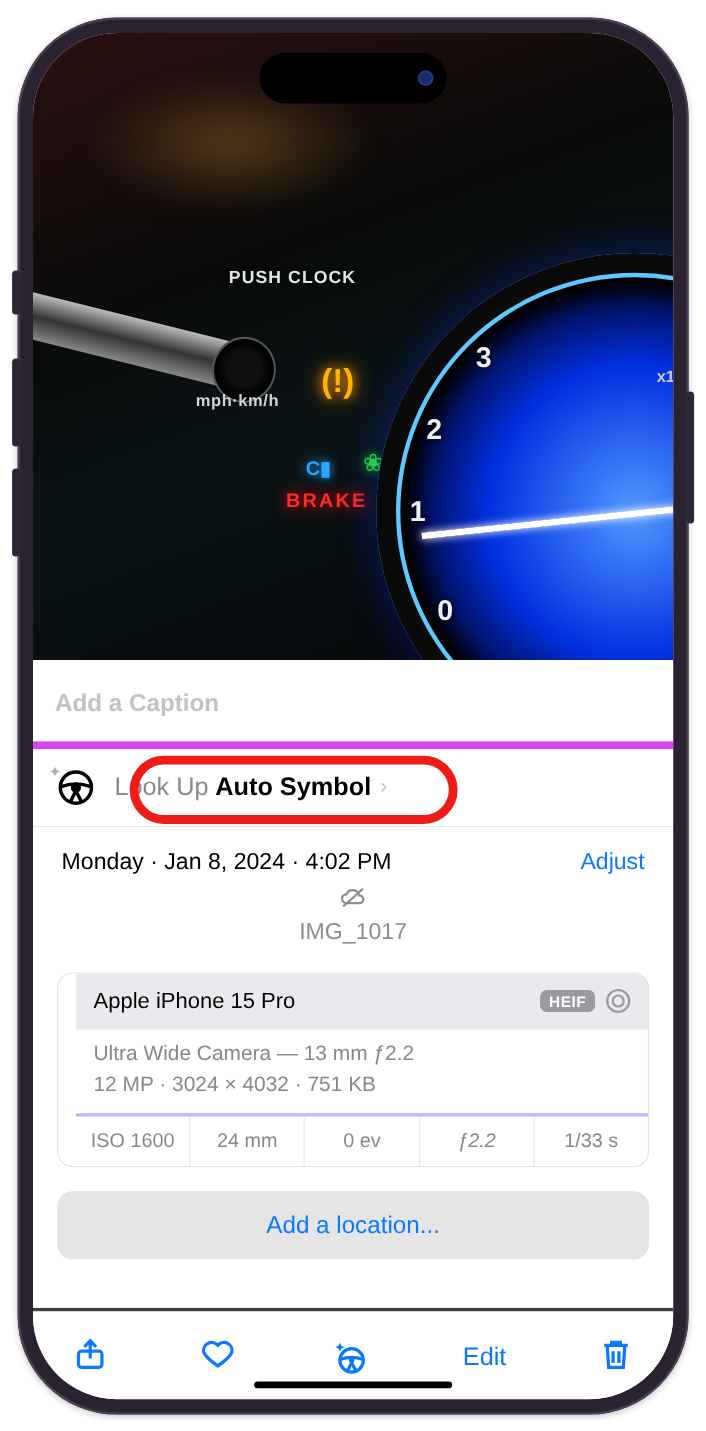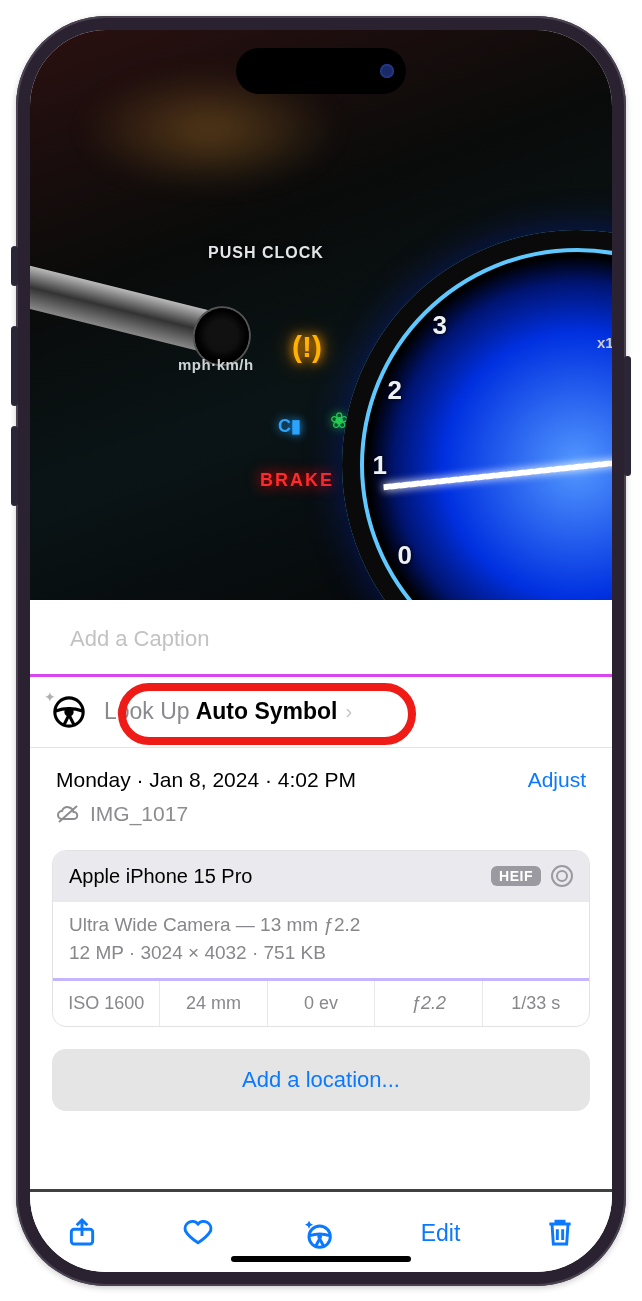--- a/index.html
+++ b/index.html
@@ -90,21 +90,21 @@
   }
   .stalk::after{content:"";position:absolute;right:-12px;top:-6px;width:54px;height:56px;
     background:radial-gradient(circle,#111 40%,#000 70%);border-radius:50%;
     box-shadow:0 0 0 2px #555, inset 0 -6px 10px #000;}
   .tpms { position:absolute; top:300px; left:262px; color:#ffb300; font-size:30px;
     text-shadow:0 0 10px #ff9800, 0 0 20px #ff9800; font-weight:900;}
   .temp-blue { position:absolute; top:385px; left:248px; color:#2aa4ff; font-size:18px;
     font-weight:900; text-shadow:0 0 10px #2aa4ff;}
   .eco-green { position:absolute; top:378px; left:300px; color:#28e03c; font-size:22px;
     text-shadow:0 0 10px #1fe42f;}
-  .brake { position:absolute; top:440px; left:230px; color:#ff2a2a; font-size:18px;
+  .brake { position:absolute; top:415px; left:230px; color:#ff2a2a; font-size:18px;
     font-weight:900; letter-spacing:2px; text-shadow:0 0 14px #ff0000;}
   
   .tacho {
     position:absolute; top:200px; right:-200px; width:470px; height:470px;
     border-radius:50%;
     background:
       radial-gradient(circle,#5398ff 0%,#0030e0 40%,#001470 55%,#000 63%);
     box-shadow:inset 0 0 0 18px #0a0a0a, inset 0 0 0 22px #5fc8ff, 0 0 40px #002aff55;
   }
   .tacho-num { position:absolute; color:#eef1f4; font-weight:700; font-size:26px;
@@ -115,22 +115,22 @@
   .needle {
     position:absolute; right:-50px; top:425px; width:280px; height:6px;
     background:linear-gradient(90deg,#fff 0%,#fff 80%,#ff7a1a 100%);
     transform:rotate(-6deg); transform-origin:right center;
     box-shadow:0 0 8px #fff;
   }
 
   
   .sheet { flex:1; background:#fff; display:flex; flex-direction:column;}
   .caption-row {
-    padding: 26px 40px 22px;
-    color:#c2c2c4; font-size:22px; border-bottom:3px solid #d946ef;
+    padding: 26px 20px 22px;
+    color:#c2c2c4; font-size:22px; border-bottom:7px solid #d946ef;font-weight:bold;
   }
   .lookup-row {
     display:flex; align-items:center; padding: 18px 22px; gap:18px;
     border-bottom:1px solid #e4e4e8; position:relative;
   }
   .sparkle-wheel {
     width:34px;height:34px;position:relative; color:#000;
   }
   .sparkle-wheel svg{width:100%;height:100%}
   .sparkle-mini{position:absolute;top:-6px;left:-8px;color:#b0b0b4;font-size:14px}
@@ -138,26 +138,27 @@
   .lookup-text strong { color:#000; font-weight:600;}
   .chev { color:#c4c4c8; font-size:20px; margin-left:2px;}
   .red-circle {
     position:absolute; top:6px; left:88px; width:298px; height:62px;
     border:8px solid #ef1b17; border-radius:34px; pointer-events:none;
   }
 
   .meta { padding: 20px 26px 10px; }
   .meta-line1 { font-size:21px; color:#000; display:flex; justify-content:space-between; align-items:baseline;}
   .adjust { color:#0b79ff; font-size:21px;}
-  .meta-line2 { margin-top:10px; color:#8c8c91; font-size:21px; display:flex; align-items:center; gap:10px;}
+  .meta-line2 { margin-top:10px; color:#8c8c91; font-size:21px; display:flex; align-items:center; gap:10px;flex-direction:column;}
   .cloud-off{display:inline-flex;}
 
   .exif-card {
     margin:14px 22px 0; border:1px solid #e2e2e6; border-radius:14px; overflow:hidden;
     font-size:19px;
+    padding-left:16px;
   }
   .exif-head {
     background:#eaeaee; padding:14px 16px; display:flex; align-items:center; gap:10px;
     color:#000; font-size:20px;
   }
   .heif-badge {
     margin-left:auto; background:#9a9aa0; color:#fff; border-radius:6px;
     padding:2px 8px; font-size:14px; font-weight:700; letter-spacing:.5px;
   }
   .lens-ico { width:22px;height:22px;border:2px solid #9a9aa0;border-radius:50%;

